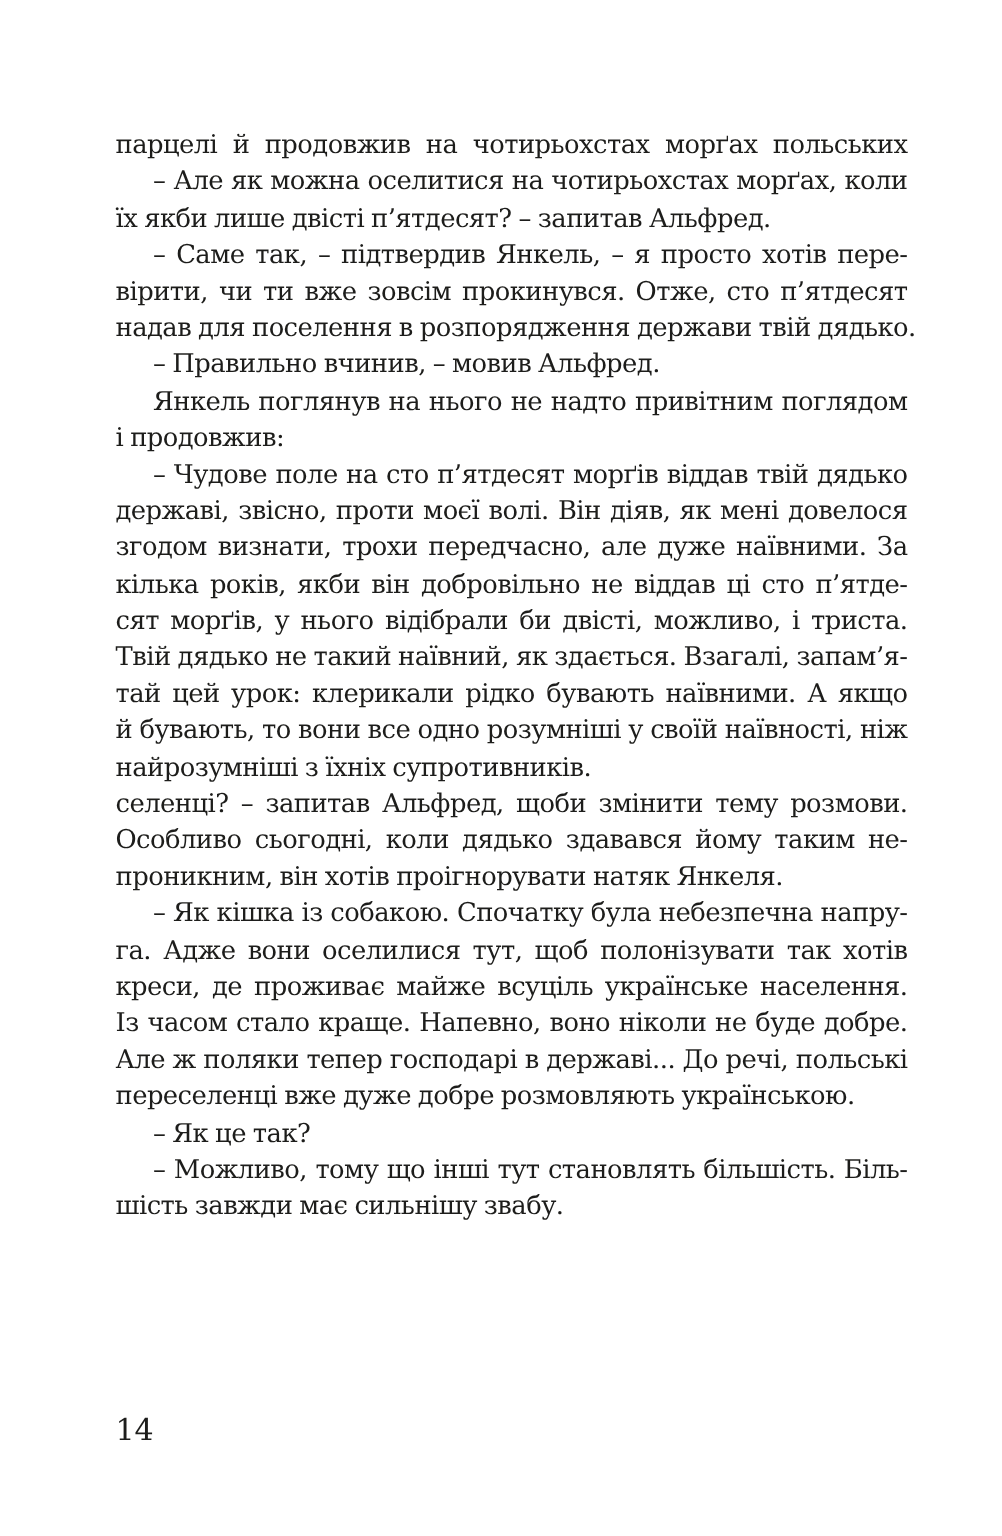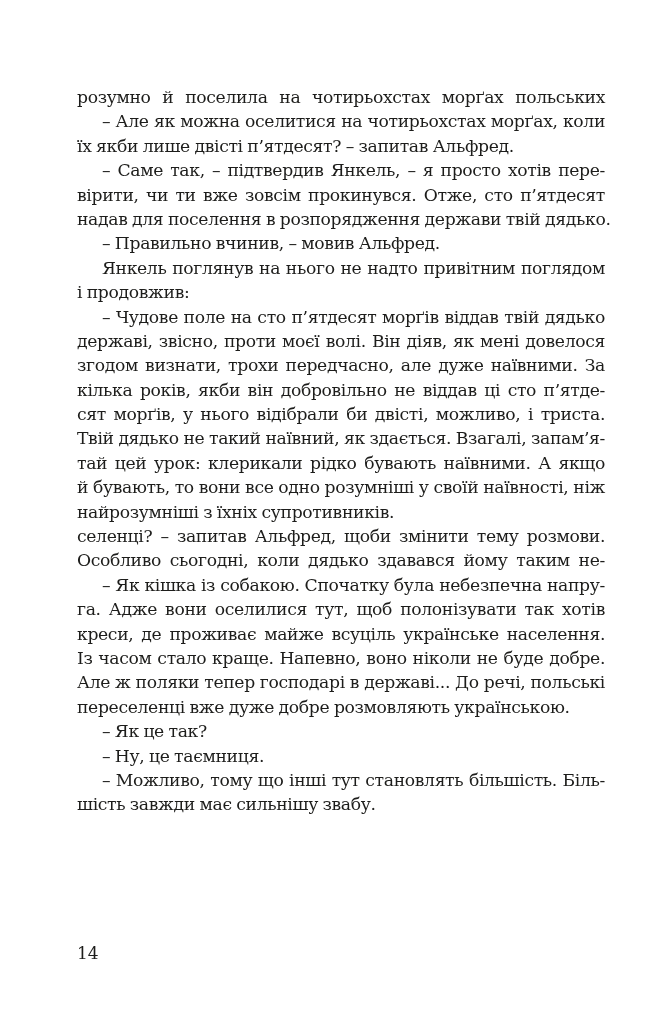--- a/index.html
+++ b/index.html
@@ -35,55 +35,55 @@
     .line.indent {
       padding-left: 25px;
     }
     .line.last {
       text-align-last: left;
     }
     .page-number {
       position: absolute;
       left: 77px;
       top: 941px;
-      font-size: 17px;
+      font-size: 20px;
       line-height: 24px;
       font-family: "DejaVu Serif", "Liberation Serif", serif;
       color: #1d1d1b;
     }
   </style>
 </head>
 <body>
 
 <div class="page" id="page-body">
-    <span class="line">розумно й поселила на чотирьохстах морґах польських</span>
+    <span class="line">парцелі й продовжив на чотирьохстах морґах польських</span>
     <span class="line indent">– Але як можна оселитися на чотирьохстах морґах, коли</span>
     <span class="line last">їх якби лише двісті п’ятдесят? – запитав Альфред.</span>
     <span class="line indent">– Саме так, – підтвердив Янкель, – я просто хотів пере-</span>
     <span class="line">вірити, чи ти вже зовсім прокинувся. Отже, сто п’ятдесят</span>
     <span class="line last">надав для поселення в розпорядження держави твій дядько.</span>
     <span class="line indent last">– Правильно вчинив, – мовив Альфред.</span>
     <span class="line indent">Янкель поглянув на нього не надто привітним поглядом</span>
     <span class="line last">і продовжив:</span>
     <span class="line indent">– Чудове поле на сто п’ятдесят морґів віддав твій дядько</span>
     <span class="line">державі, звісно, проти моєї волі. Він діяв, як мені довелося</span>
     <span class="line">згодом визнати, трохи передчасно, але дуже наївними. За</span>
     <span class="line">кілька років, якби він добровільно не віддав ці сто п’ятде-</span>
     <span class="line">сят морґів, у нього відібрали би двісті, можливо, і триста.</span>
     <span class="line">Твій дядько не такий наївний, як здається. Взагалі, запам’я-</span>
     <span class="line">тай цей урок: клерикали рідко бувають наївними. А якщо</span>
     <span class="line">й бувають, то вони все одно розумніші у своїй наївності, ніж</span>
     <span class="line last">найрозумніші з їхніх супротивників.</span>
     <span class="line">селенці? – запитав Альфред, щоби змінити тему розмови.</span>
     <span class="line">Особливо сьогодні, коли дядько здавався йому таким не-</span>
+    <span class="line last">проникним, він хотів проігнорувати натяк Янкеля.</span>
     <span class="line indent">– Як кішка із собакою. Спочатку була небезпечна напру-</span>
     <span class="line">га. Адже вони оселилися тут, щоб полонізувати так хотів</span>
     <span class="line">креси, де проживає майже всуціль українське населення.</span>
     <span class="line">Із часом стало краще. Напевно, воно ніколи не буде добре.</span>
     <span class="line">Але ж поляки тепер господарі в державі... До речі, польські</span>
     <span class="line last">переселенці вже дуже добре розмовляють українською.</span>
     <span class="line indent last">– Як це так?</span>
-    <span class="line indent last">– Ну, це таємниця.</span>
     <span class="line indent">– Можливо, тому що інші тут становлять більшість. Біль-</span>
     <span class="line last">шість завжди має сильнішу звабу.</span>
   </div>
 
 <div class="page-number">14</div>
 
 </body></html>

